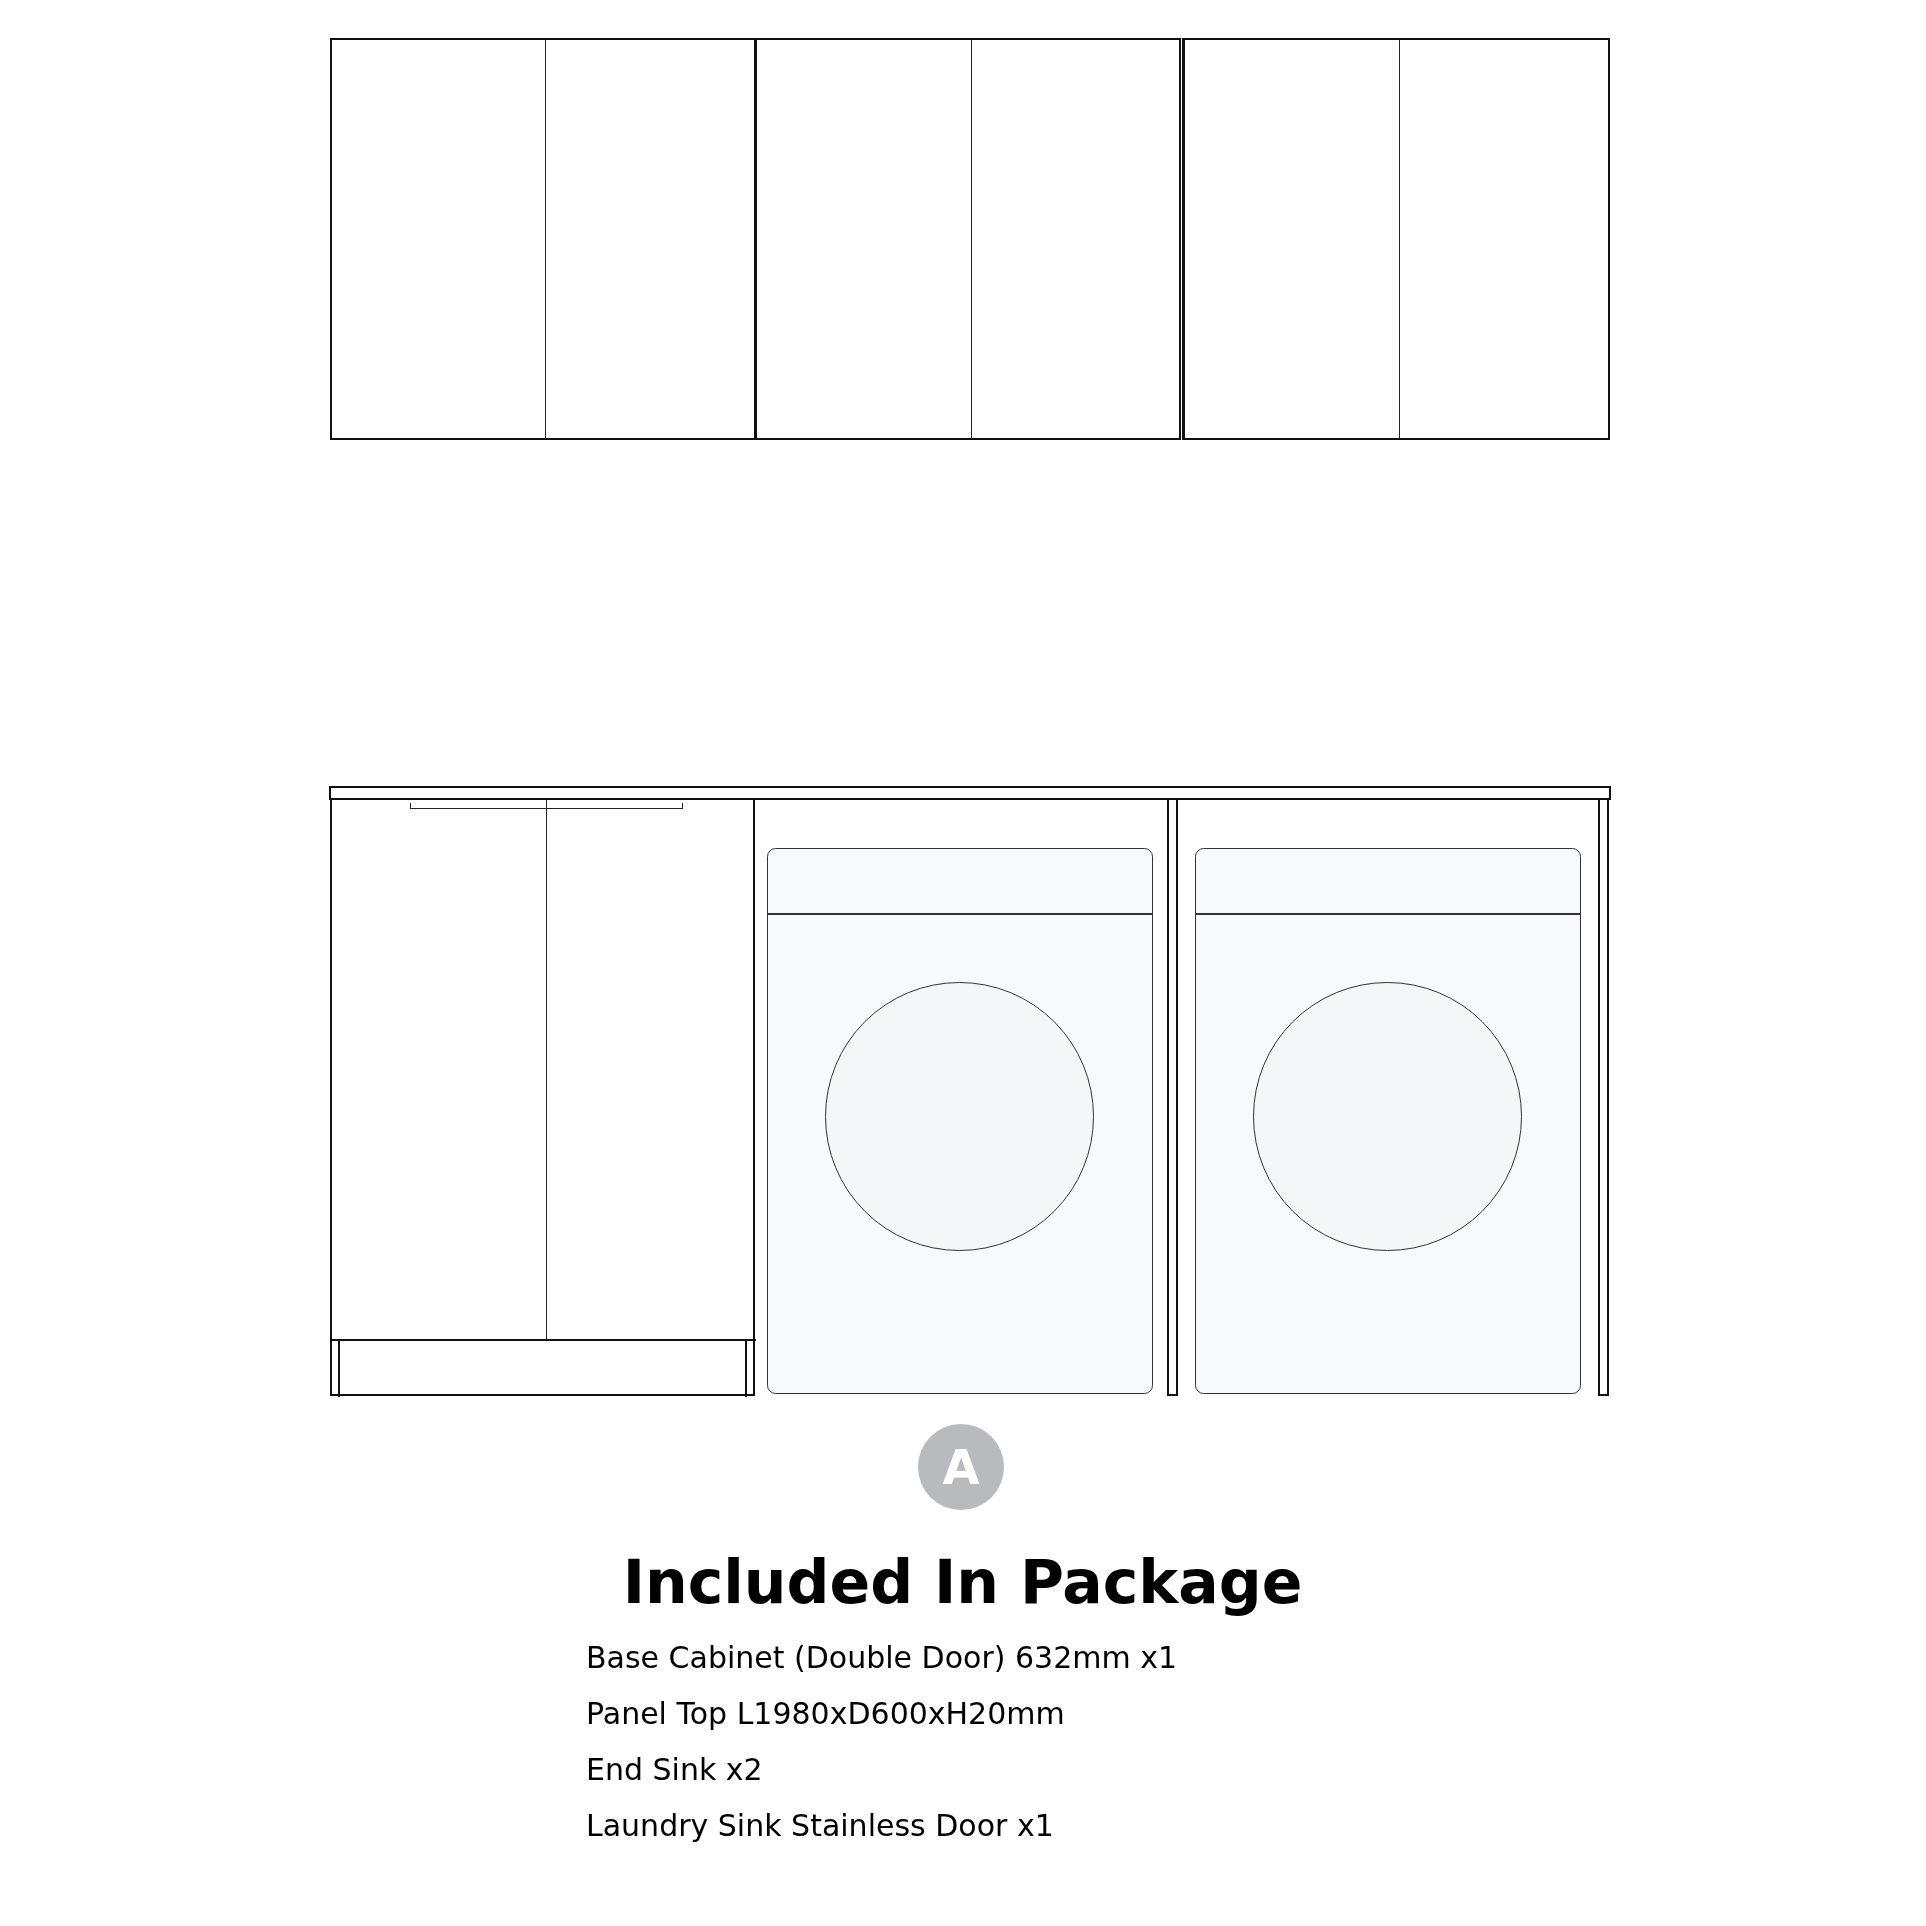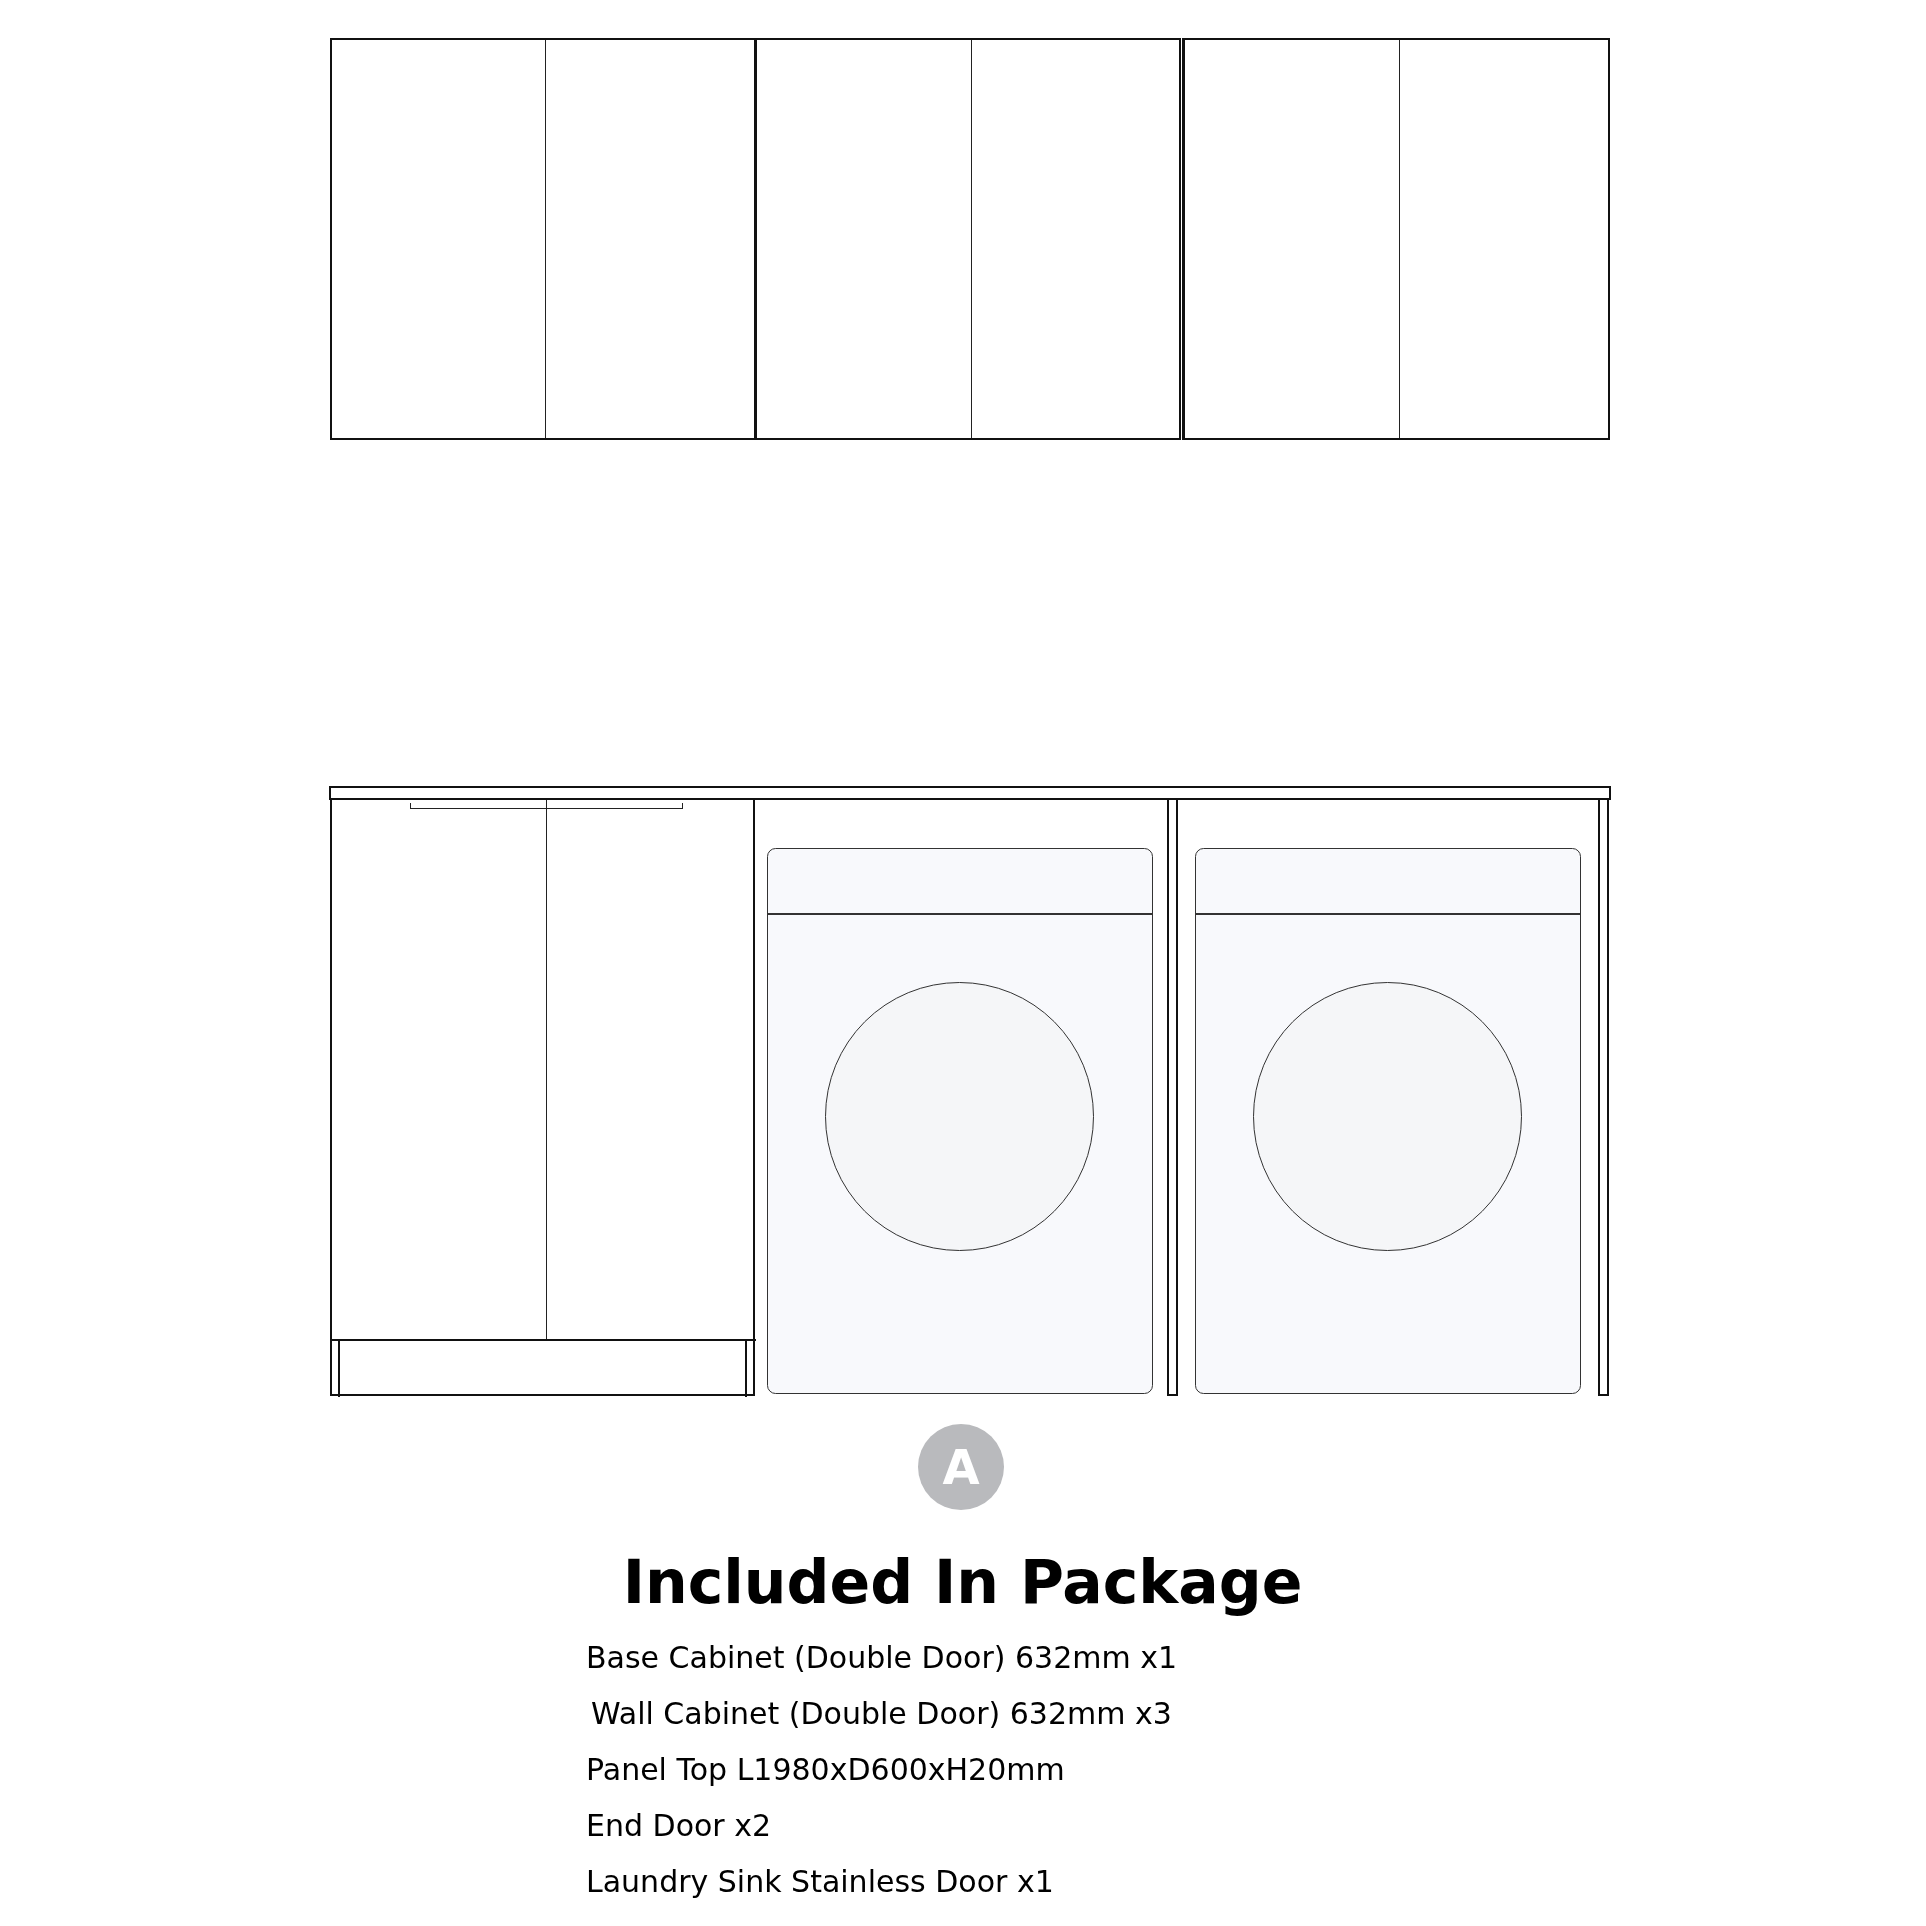--- a/index.html
+++ b/index.html
@@ -57,18 +57,17 @@
 <div class="abs panel" style="left:1598px; top:798px; width:11px; height:598px;"></div>
 
 <div class="abs badge" style="left:918px; top:1424px; width:86px; height:86px;">
   <span>A</span>
 </div>
 
 <div class="abs title" style="top:1547px; left:616px; width:693px;">Included In Package</div>
 
 <div class="abs list" style="left:586px; top:1630px;">
   <div>Base Cabinet (Double Door) 632mm x1</div>
-  <div style="padding-left:5px;">Wall Cabinet (Double Door) 632mm x3</div>
   <div>Panel Top L1980xD600xH20mm</div>
-  <div>End Door x2</div>
+  <div>End Sink x2</div>
   <div>Laundry Sink Stainless Door x1</div>
 </div>
 
 
 </body></html>

